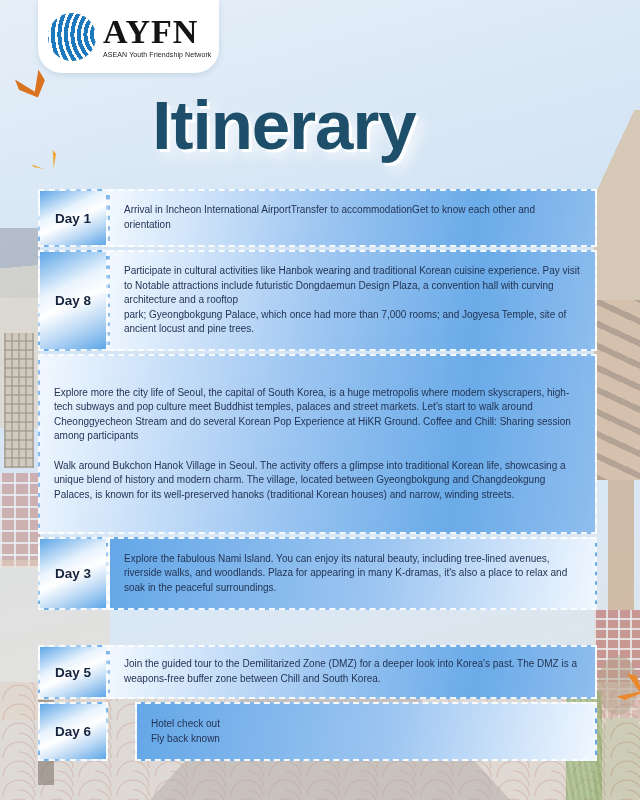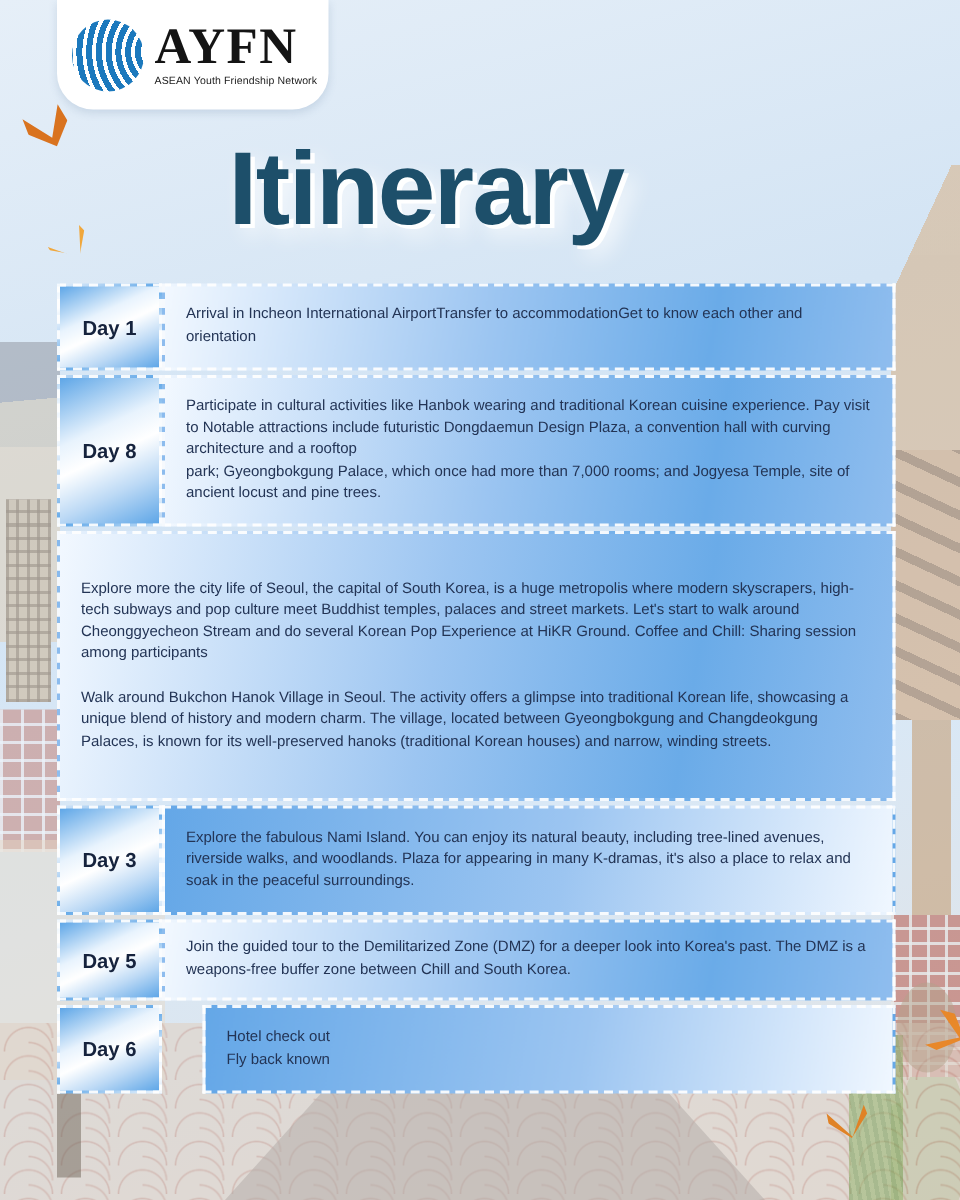--- a/index.html
+++ b/index.html
@@ -70,21 +70,21 @@
   .row{display:flex;align-items:stretch;}
   .cell{box-sizing:border-box;border:2px dashed rgba(255,255,255,.92);}
   .cell-day{flex:0 0 70px;display:flex;align-items:center;justify-content:center;
     background:linear-gradient(155deg,#5ea6e7 0%,#e8f3fd 36%,#ffffff 52%,#bcd9f5 74%,#5ea6e7 100%);
     font-weight:700;font-size:13.5px;color:#16233d;}
   .cell-text{flex:1;display:flex;align-items:center;padding:9px 14px;
     font-size:10px;line-height:1.46;color:#233455;white-space:pre-line;}
   .grad-a{background:linear-gradient(100deg,#f2f8ff 0%,#9cc5f1 45%,#6aabe8 75%,#8fbdee 100%);}
   .grad-b{background:linear-gradient(100deg,#64a7e7 0%,#9cc5f1 55%,#f0f7ff 100%);}
   .r1{min-height:58px;} .r2{min-height:101px;} .r3{min-height:180px;}
-  .r4{min-height:73px;} .r5{min-height:54px;} .r6{min-height:59px;gap:27px;}
+  .r4{min-height:73px;} .r5{min-height:54px;margin-top:32px;} .r6{min-height:59px;gap:27px;}
 </style>
 </head>
 <body>
 
 <svg width="0" height="0" style="position:absolute" aria-hidden="true">
   <defs>
     <path id="leaf-maple" d="M50 2 L58 22 74 10 69 32 92 28 75 46 96 56 72 58 80 80 57 68 50 98 43 68 20 80 28 58 4 56 25 46 8 28 31 32 26 10 42 22 Z"></path>
     <path id="leaf-oak" d="M50 2 C61 7 57 15 68 17 C59 25 72 27 63 35 C74 39 63 47 70 53 C59 57 66 65 55 67 C56 77 50 82 50 96 C50 82 44 77 45 67 C34 65 41 57 30 53 C37 47 26 39 37 35 C28 27 41 25 32 17 C43 15 39 7 50 2 Z"></path>
   </defs>
 </svg>

